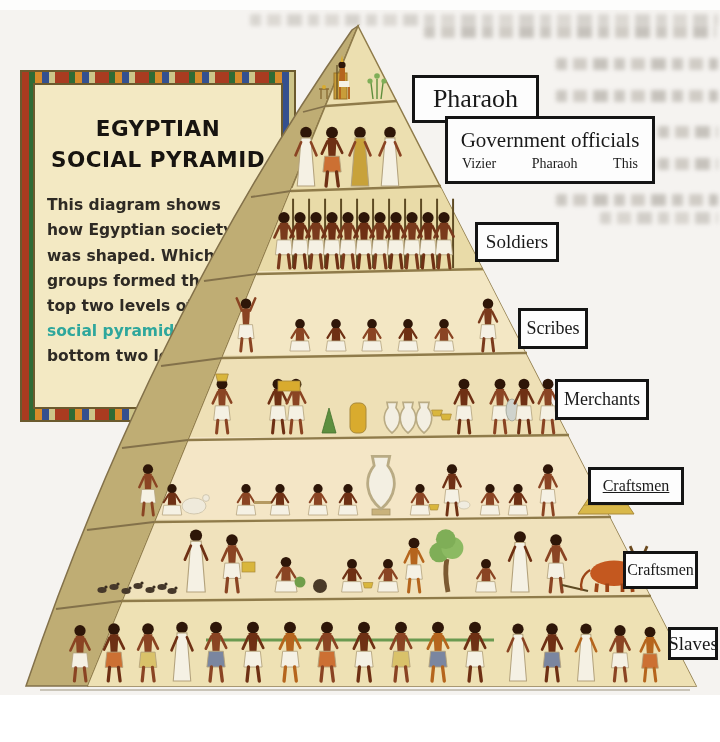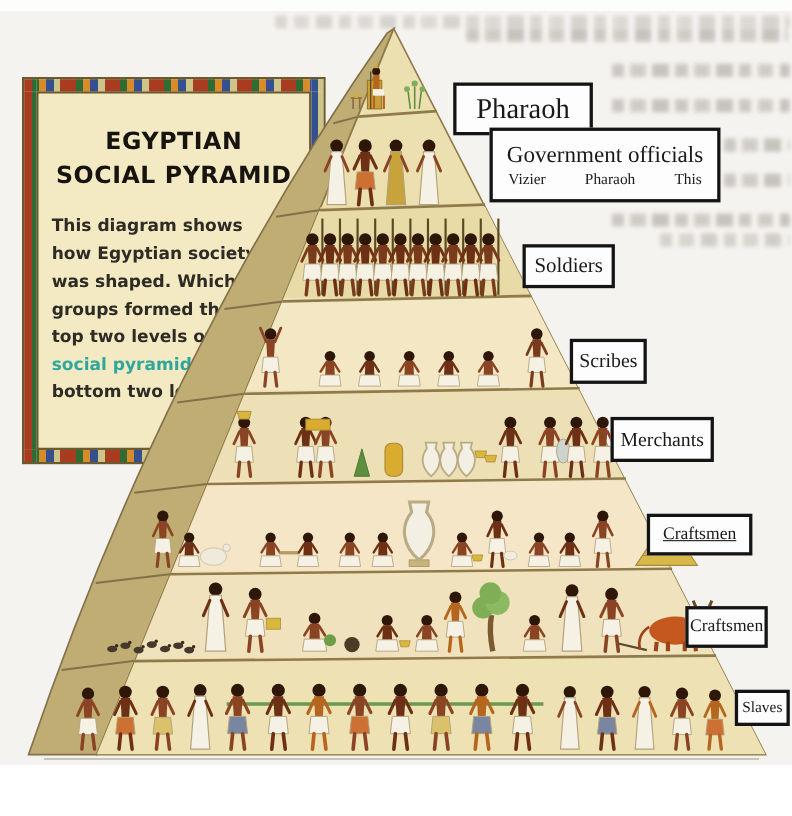--- a/index.html
+++ b/index.html
@@ -37,21 +37,21 @@
   }
   #box-pharaoh{left:412px;top:42px;width:127px;height:48px;font-size:26px;margin-top:33px;}
   #box-government{left:445px;top:116px;width:210px;height:68px;flex-direction:column;gap:3px;}
   #box-government .gov-title{font-size:21px;}
   #box-government .gov-sub{display:flex;justify-content:space-between;width:100%;box-sizing:border-box;padding:0 14px;font-size:14px;}
   #box-soldiers{left:475px;top:222px;width:84px;height:40px;font-size:19px;}
   #box-scribes{left:518px;top:308px;width:70px;height:41px;font-size:18px;}
   #box-merchants{left:555px;top:379px;width:94px;height:41px;font-size:18px;}
   #box-craftsmen{left:588px;top:467px;width:96px;height:38px;font-size:16px;text-decoration:underline;}
   #box-peasants{left:623px;top:551px;width:75px;height:38px;font-size:16px;}
-  #box-slaves{left:668px;top:627px;width:50px;height:33px;font-size:14px;}
+  #box-slaves{left:668px;top:627px;width:50px;height:33px;font-size:19px;}
   #pyramid-svg{position:absolute;left:0;top:0;z-index:3;}
   #info-panel{z-index:2;}
 </style>
 </head>
 <body>
 
 <div id="stage">
 
   <div class="ghost" style="left:250px;top:14px;width:468px;opacity:.3;"></div>
   <div class="ghost" style="left:424px;top:26px;width:292px;"></div>

